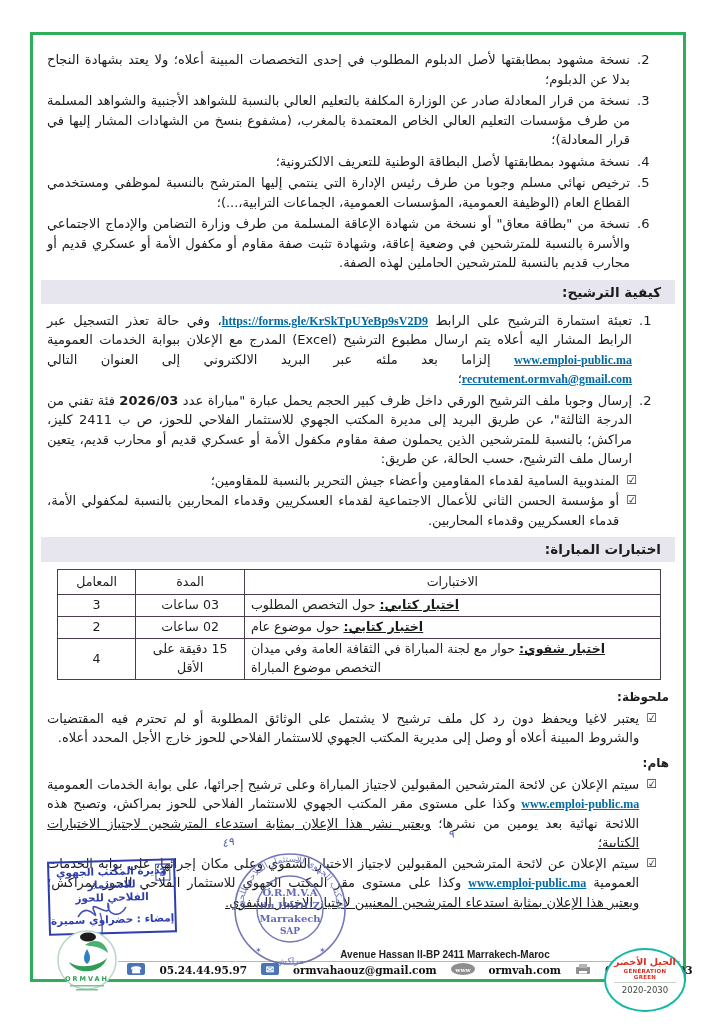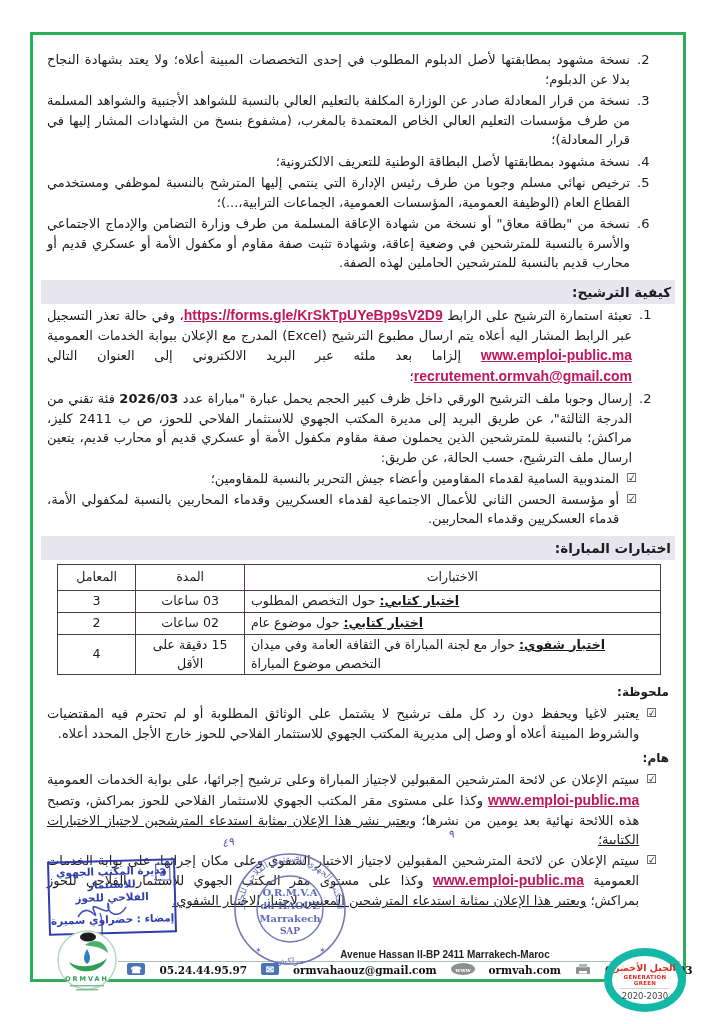--- a/index.html
+++ b/index.html
@@ -13,29 +13,29 @@
   }
   .content{
     position:absolute;inset:0;padding:15px 12px 0 12px;direction:rtl;
     font-size:13px;line-height:1.5;text-align:justify;
   }
   .list-item{display:flex;gap:7px;margin:0 14px 2px 2px;}
   .list-item .num{flex:none;width:20px;text-align:left;}
   .cont-par{margin:0 2px 2px 2px;}
   .sec-bar{
     background:#e7e5ee;font-weight:bold;font-size:13.5px;
-    padding:2px 4px;margin:7px -4px 1px -4px;text-align:right;
+    padding:2px 14px;margin:7px -4px 7px -4px;text-align:right;
   }
   .intro{margin:0 6px 3px 2px;}
   b.dt{font-weight:bold;}
   .apply-item{display:flex;gap:7px;margin:0 14px 2px 2px;}
   .apply-item .num{flex:none;width:18px;text-align:left;}
   a.doclink, span.doclink{
-    color:#be185d;font-weight:bold;text-decoration:underline;cursor:pointer;
-    font-family:Liberation Sans, sans-serif;font-size:14px;
+    color:#0369a1;font-weight:bold;text-decoration:underline;cursor:pointer;
+    font-family:Liberation Serif, serif;font-size:12px;
   }
   .chk-row{display:flex;gap:7px;margin:0 34px 1px 2px;}
   .chk-row .chk{flex:none;color:#2b2b2b;font-size:12px;line-height:1.6;}
   table.exams{
     border-collapse:collapse;width:96.5%;margin:4px 10px 8px 0;
     font-size:12.6px;
   }
   table.exams th, table.exams td{
     border:1.5px solid #4b3c4e;padding:1px 6px;margin-left:18px;
   }
@@ -68,21 +68,21 @@
     font-weight:600;margin-left:70px;
   }
   .contacts{
     display:flex;justify-content:center;align-items:center;gap:14px;margin-top:3px;
     font-family:"DejaVu Serif", serif;font-weight:bold;font-size:10.5px;color:#111;
   }
   .contacts .ic{display:inline-block;vertical-align:middle;}
   .orm-logo{position:absolute;left:54px;top:928px;z-index:6;}
   .gg-logo{
     position:absolute;left:604px;top:948px;width:82px;height:64px;z-index:6;
-    border:8px solid #14b8a6;border-radius:50%;background:#fff;box-sizing:border-box;
+    border:2px solid #14b8a6;border-radius:50%;background:#fff;box-sizing:border-box;
     text-align:center;padding-top:7px;
   }
   .gg-ar{color:#d93025;font-weight:bold;font-size:9.5px;line-height:1.1;}
   .gg-fr{color:#d93025;font-size:5.5px;font-weight:bold;letter-spacing:.3px;border-bottom:1px solid #c9d6cc;padding-bottom:2px;margin:1px 8px 2px 8px;}
   .gg-yr{color:#3f4a42;font-size:8.5px;}
 </style>
 </head>
 <body>
 
 <div class="frame">

